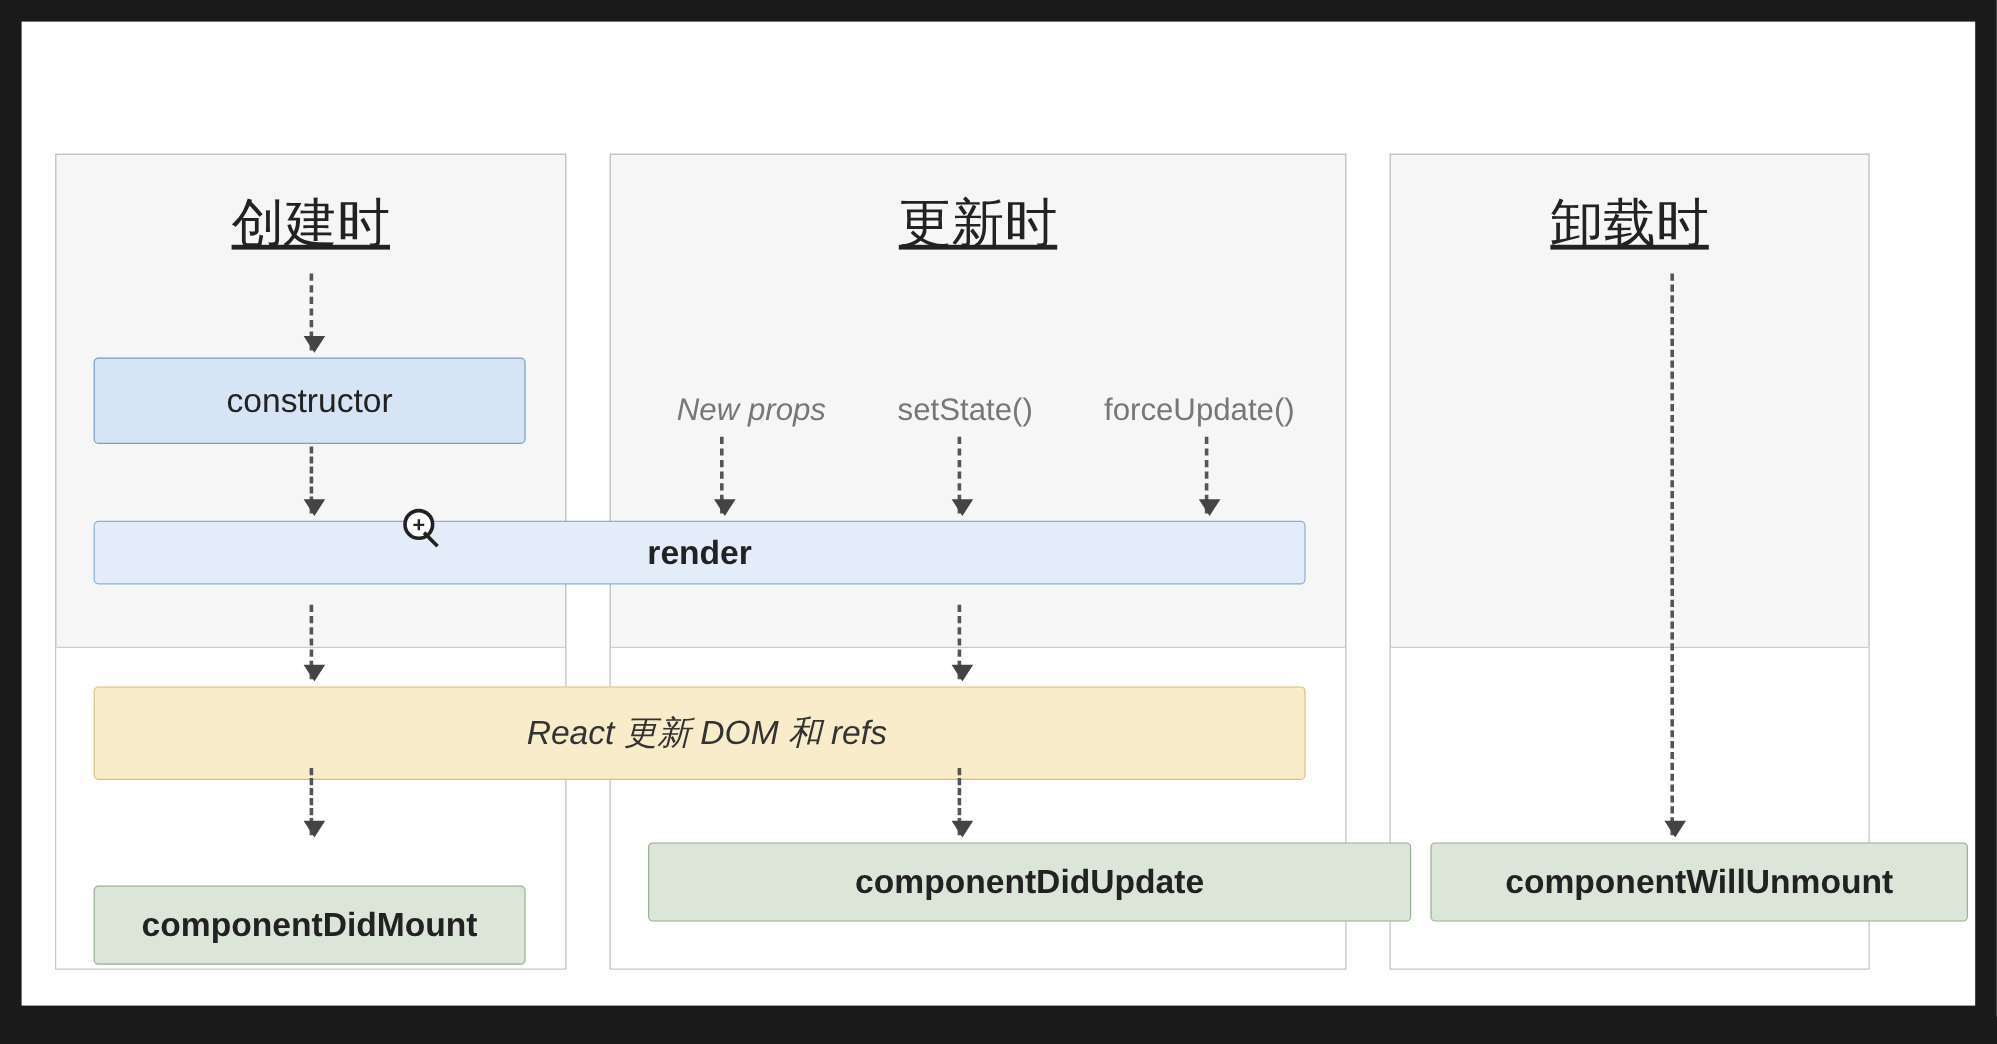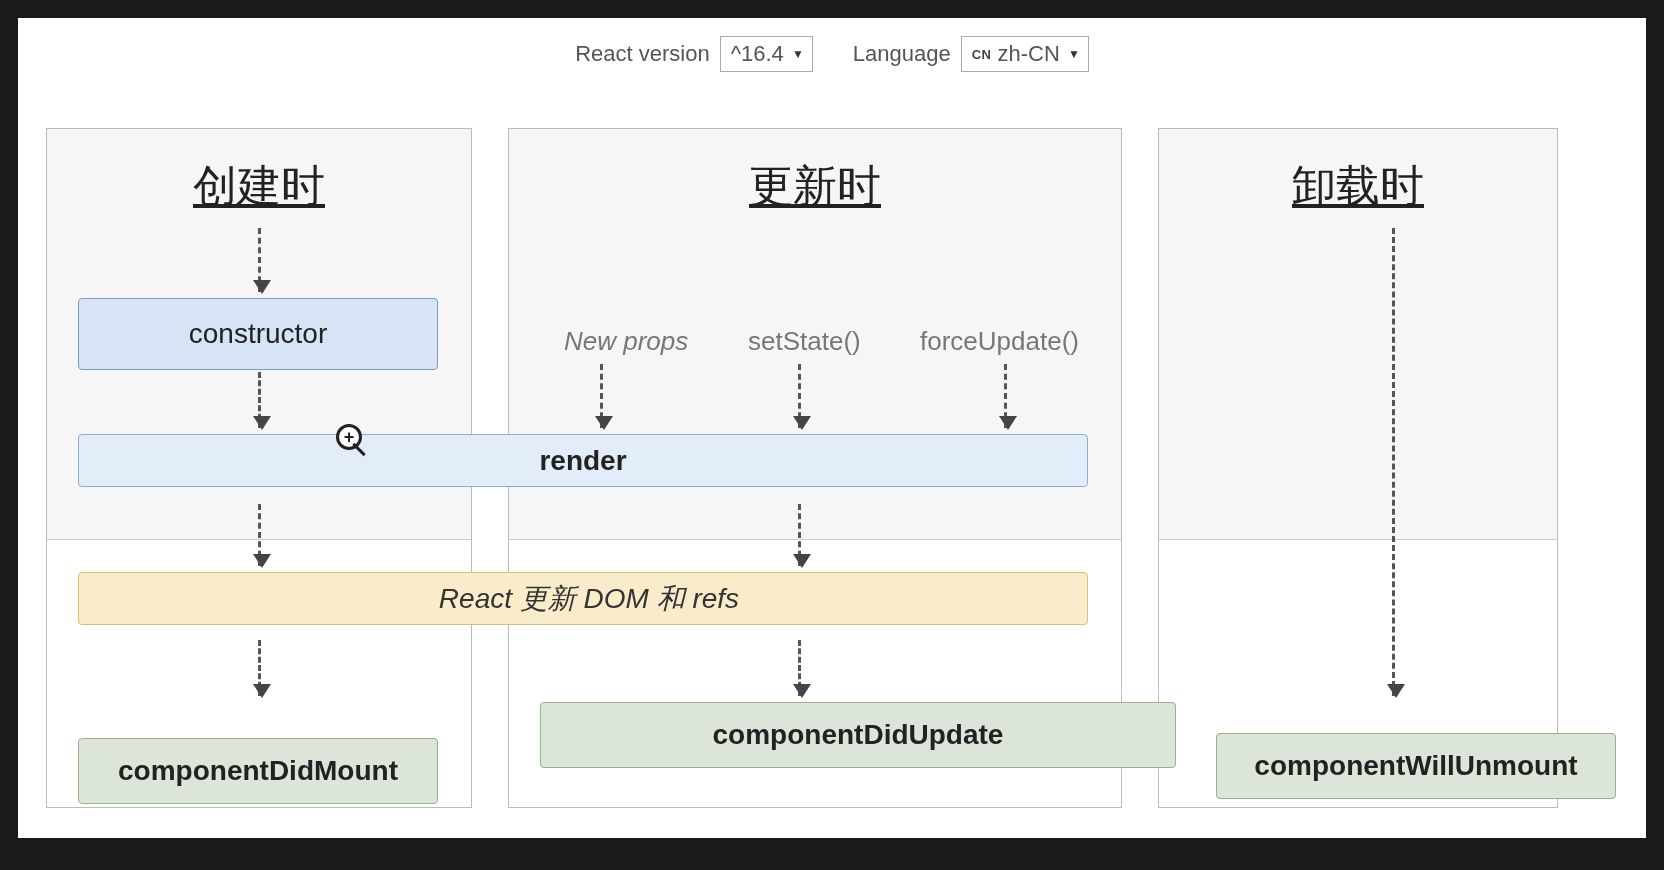--- a/index.html
+++ b/index.html
@@ -168,35 +168,20 @@
       position: absolute;
       font-size: 18px;
       font-weight: 900;
     }
   </style>
 </head>
 <body>
 
 <div class="canvas">
 
-  <div class="toolbar">
-    <div class="toolbar-group">
-      <span>React version</span>
-      <div class="select">
-        <span>^16.4</span>
-      </div>
-    </div>
-    <div class="toolbar-group">
-      <span>Language</span>
-      <div class="select">
-        <span class="cn-badge">CN</span>
-        <span>zh-CN</span>
-      </div>
-    </div>
-  </div>
 
   <div class="diagram">
 
     <div class="col col-mount">
       <div class="col-title">创建时</div>
       <div class="col-inner-white"></div>
     </div>
     <div class="col col-update">
       <div class="col-title">更新时</div>
       <div class="col-inner-white"></div>
@@ -224,35 +209,35 @@
 
     <div class="box box-blue-light" style="left:32px; top:306px; width:1010px; height:53px;">
       <span>render</span>
     </div>
 
     <div class="cursor cursor-plus" style="left:290px; top:296px;"></div>
 
     <div class="arrow" style="left:212px; top:376px; height:62px;"></div>
     <div class="arrow" style="left:752px; top:376px; height:62px;"></div>
 
-    <div class="box box-yellow" style="left:32px; top:444px; width:1010px; height:53px;padding-left:12px;">
+    <div class="box box-yellow" style="left:32px; top:444px; width:1010px; height:78px;padding-left:12px;">
       <span>React 更新 DOM 和 refs</span>
     </div>
 
     <div class="arrow" style="left:212px; top:512px; height:56px;"></div>
     <div class="arrow" style="left:752px; top:512px; height:56px;"></div>
 
     <div class="box box-green" style="left:32px; top:574px; width:360px; height:66px;margin-top:36px;">
       <span>componentDidMount</span>
     </div>
 
     <div class="box box-green" style="left:494px; top:574px; width:636px; height:66px;">
       <span>componentDidUpdate</span>
     </div>
 
     <div class="arrow" style="left:1346px; top:100px; height:468px;"></div>
 
-    <div class="box box-green" style="left:1170px; top:574px; width:400px; height:66px;margin-top:31px;">
+    <div class="box box-green" style="left:1146px; top:574px; width:448px; height:66px;">
       <span>componentWillUnmount</span>
     </div>
 
   </div>
 </div>
 
 </body></html>

